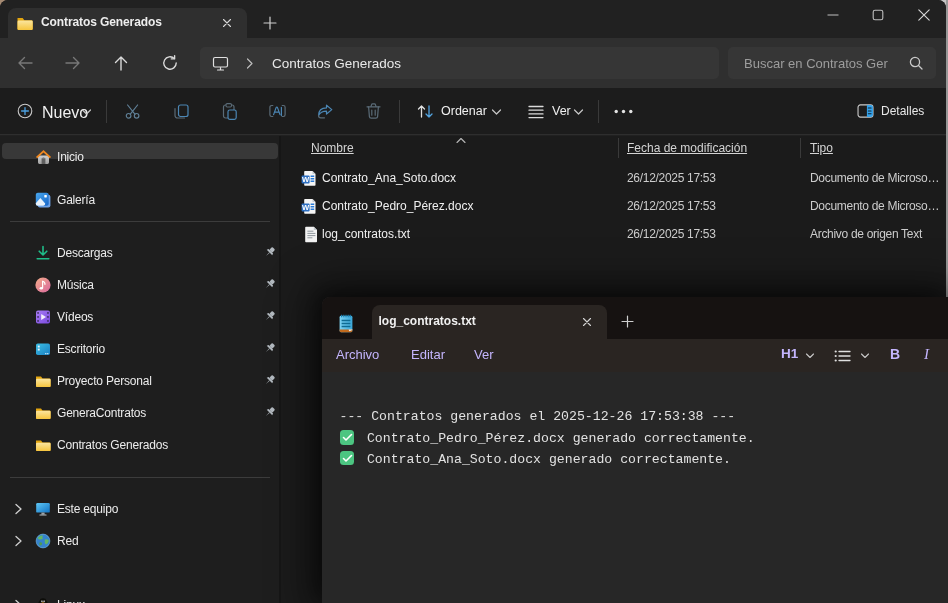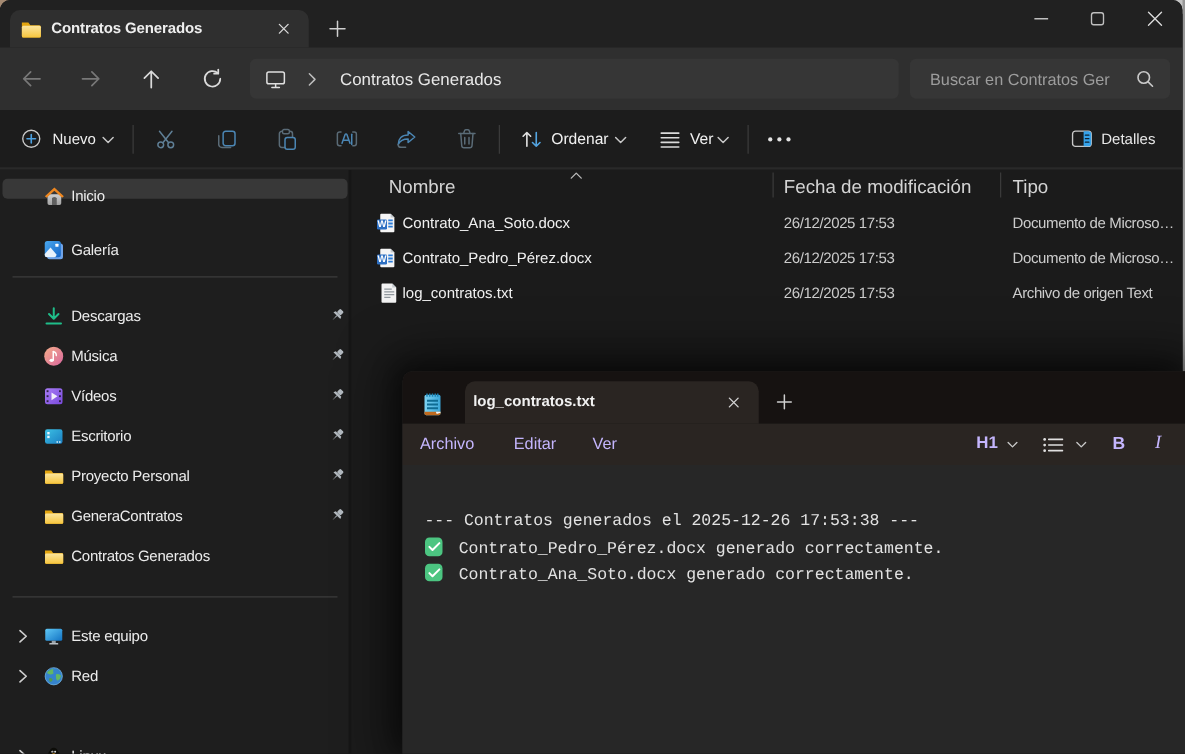--- a/index.html
+++ b/index.html
@@ -21,21 +21,21 @@
   .sep-v { position:absolute; top:12px; width:1px; height:23px; background:#3a3a3a; }
   .tbtxt { position:absolute; top:16px; font-size:13px; color:#f0f0f0; }
   
   .srow { position:absolute; left:2px; width:276px; height:16px; border-radius:4px; }
   .srow .label { position:absolute; left:55px; top:7px; font-size:12px; color:#ececec; letter-spacing:-0.2px; }
   .srow svg.ic { position:absolute; left:33px; top:6px; }
   .srow svg.pin { position:absolute; left:261px; top:7px; }
   .srow svg.exp-ch { position:absolute; left:10px; top:8px; }
   .sdiv { position:absolute; left:10px; width:260px; height:1px; background:#3c3c3c; }
   
-  .hdrtxt { position:absolute; font-size:15px; color:#d4d4d4; }
+  .hdrtxt { position:absolute; font-size:12px; color:#d4d4d4;text-decoration:underline; }
   .frow-name { position:absolute; font-size:12px; color:#f0f0f0; }
   .frow-meta { position:absolute; font-size:12px; color:#cccccc; letter-spacing:-0.3px; }
   
   #np { left:322px; top:297px; width:626px; height:306px; background:#272727; border-radius:8px 0 0 0; box-shadow:0 0 42px 10px rgba(0,0,0,0.55), -6px -6px 18px rgba(0,0,0,0.35); }
   #np-tabstrip { left:0; top:0; width:100%; height:42px; background:#161211; border-radius:8px 0 0 0; }
   #np-tab { left:50px; top:8px; width:235px; height:34px; background:#2a2522; border-radius:8px 8px 0 0; }
   #np-tab .title { position:absolute; left:6.5px; top:9px; font-size:12px; font-weight:bold; color:#f0f0f0; }
   #np-menu { left:0; top:42px; width:100%; height:33px; background:#2a2522; }
   #np-body { left:0; top:75px; width:100%; height:231px; background:#272727; font-family:"Liberation Mono",monospace; font-size:13.2px; color:#e2e2e2; }
   .npmenu { position:absolute; top:8px; font-size:13px; color:#c4b5fd; }
@@ -114,21 +114,21 @@
           <circle cx="7" cy="7" r="4.6" fill="none" stroke="#c9c9c9" stroke-width="1.3"></circle>
           <path d="M10.5 10.5 L14 14" stroke="#c9c9c9" stroke-width="1.3" stroke-linecap="round"></path>
         </svg>
     </div>
 
     <div id="toolbar" class="abs">
       <svg class="abs" style="left:17px;top:15px" width="16" height="16" viewBox="0 0 16 16">
           <circle cx="8" cy="8" r="6.8" fill="none" stroke="#c9c9c9" stroke-width="1.1"></circle>
           <path d="M8 4.6 V11.4 M4.6 8 H11.4" stroke="#4ca0e0" stroke-width="1.3" stroke-linecap="round"></path>
         </svg>
-      <span class="tbtxt" style="left:42px;font-size:12px;">Nuevo</span>
+      <span class="tbtxt" style="left:42px;font-size:16px;">Nuevo</span>
       <svg class="abs" style="left:81px;top:20px" width="11" height="8" viewBox="0 0 11 8">
           <path d="M1.5 2 L5.5 6 L9.5 2" stroke="#c8c8c8" stroke-width="1.2" fill="none" stroke-linecap="round" stroke-linejoin="round"></path>
         </svg>
       <div class="sep-v" style="left:106px;"></div>
 
       <svg class="abs" style="left:124px;top:14px" width="19" height="19" viewBox="0 0 19 19" fill="none" stroke="#5f7f96" stroke-width="1.2" stroke-linecap="round">
           <circle cx="4.6" cy="13.8" r="2.3"></circle>
           <circle cx="12.6" cy="13.8" r="2.3"></circle>
           <path d="M6.3 12.2 L13.6 3 M10.9 12.2 L3.6 3"></path>
         </svg>

